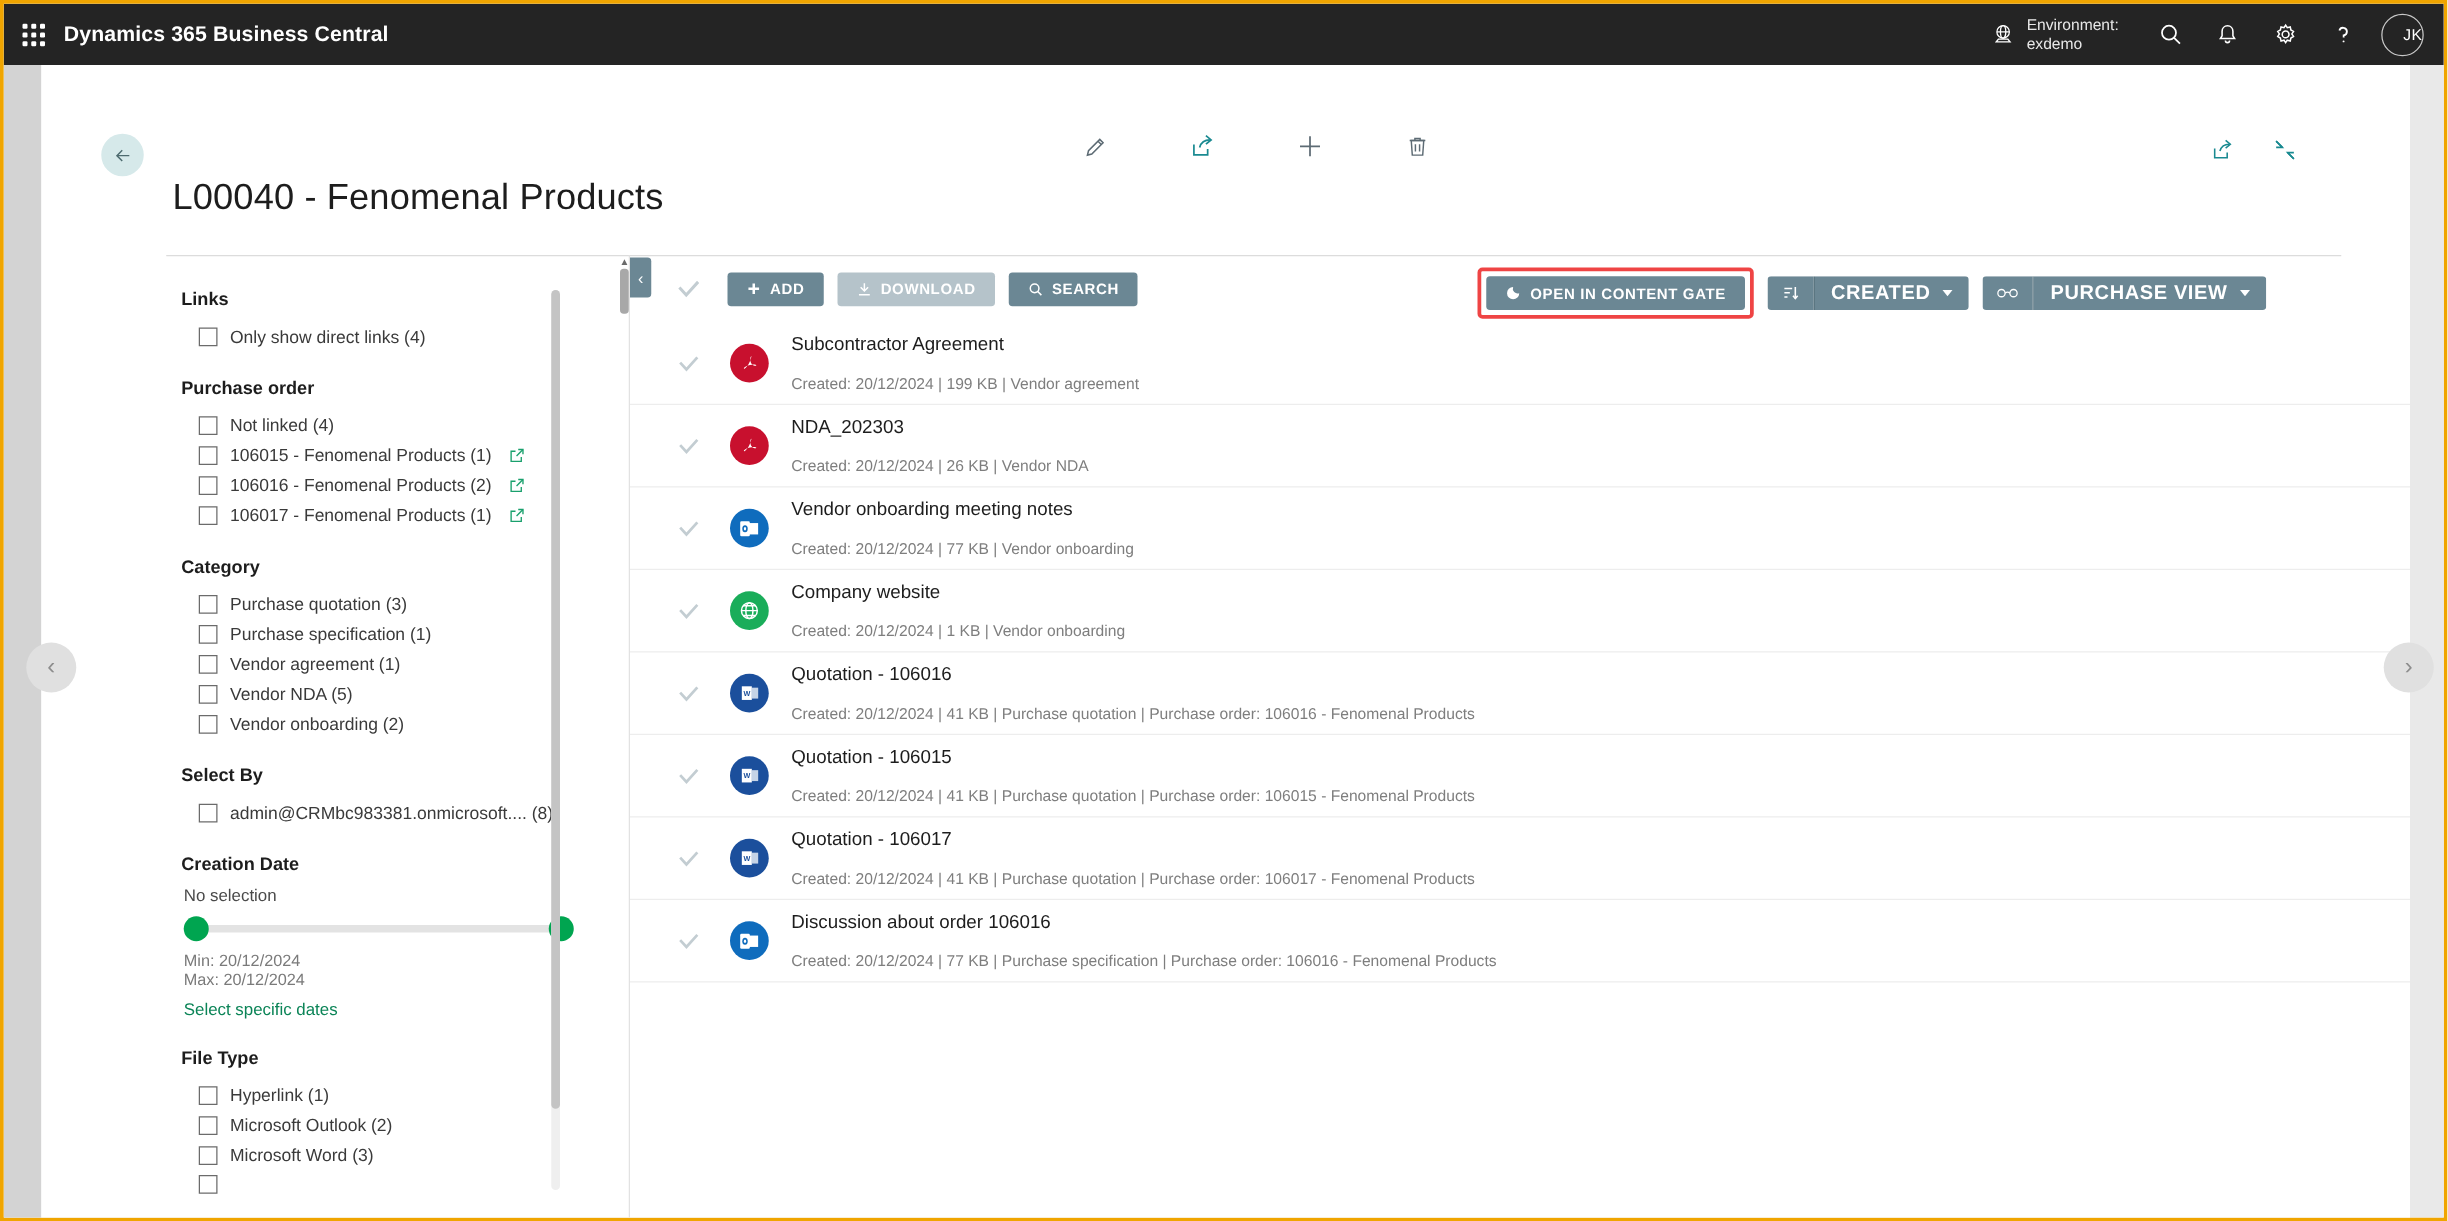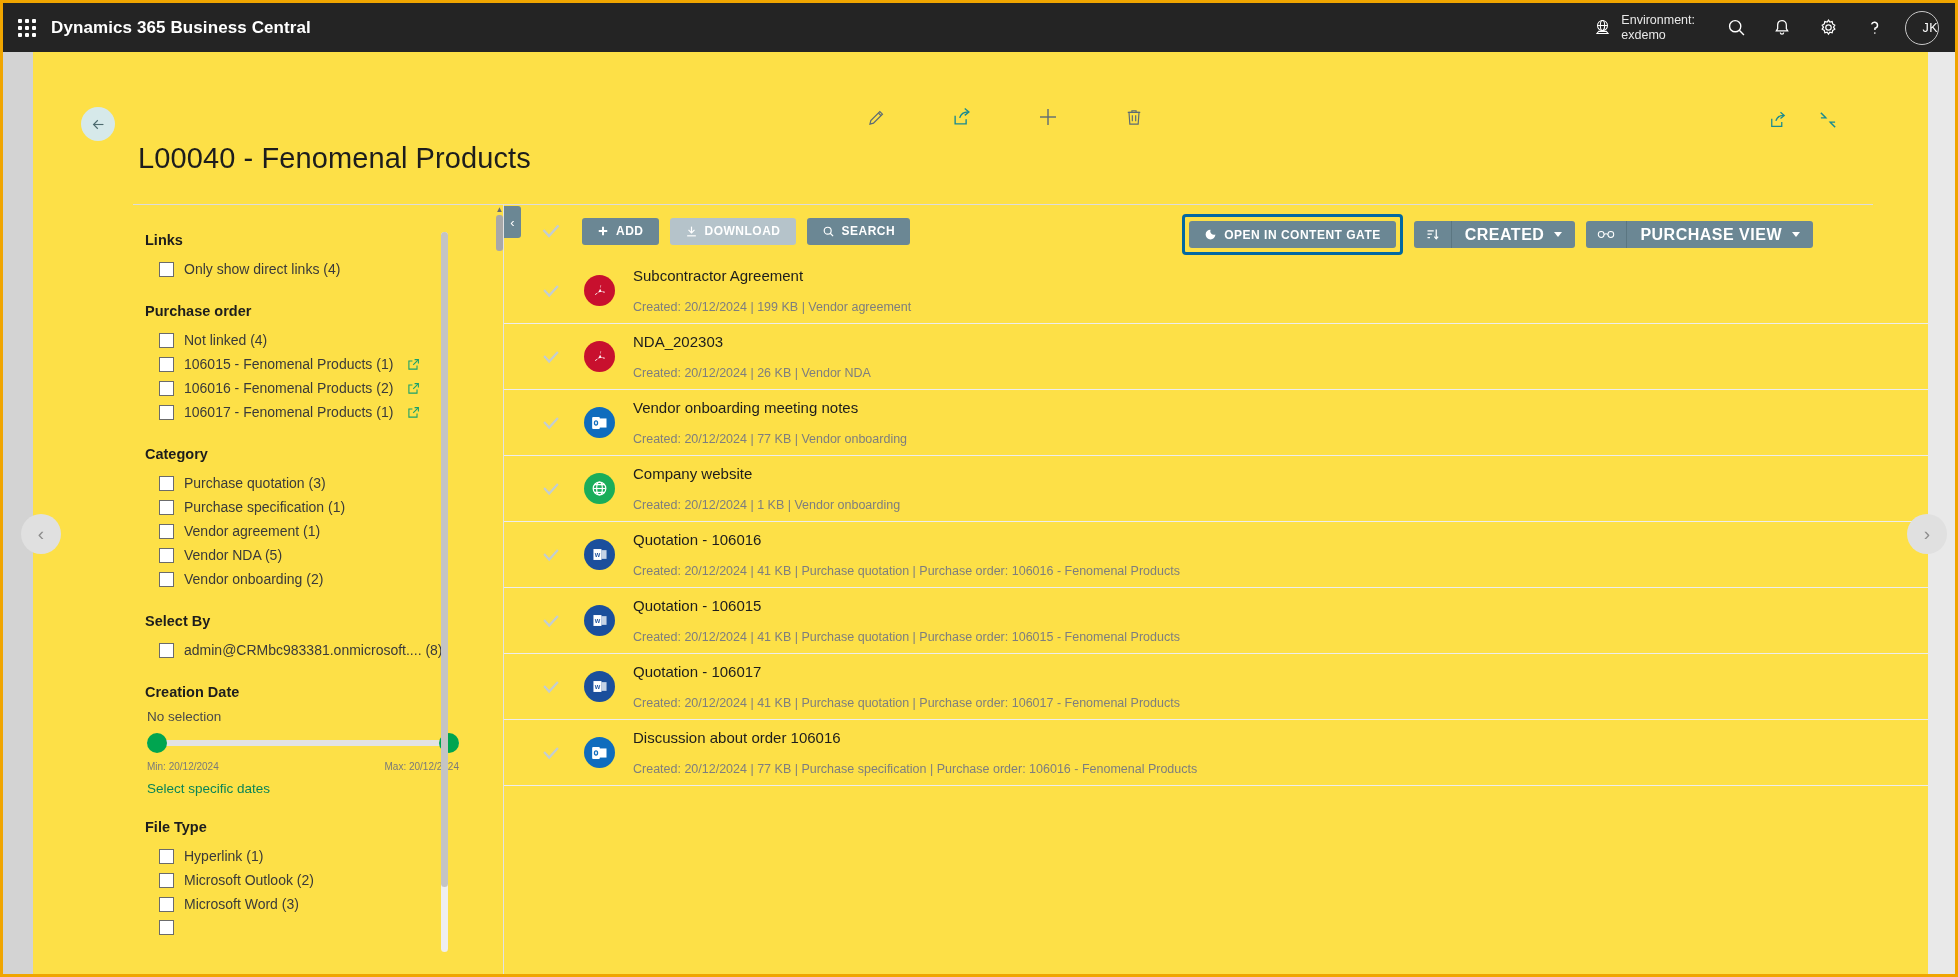--- a/index.html
+++ b/index.html
@@ -74,21 +74,21 @@
     background: #e9e9e9;
   }
   .left-gutter {
     position: absolute; left: 0; top: 0;
     width: 30px; height: 100%;
     background: #d3d3d3;
   }
   .page-card {
     position: absolute; left: 30px; top: 0;
     width: 1895px; height: 100%;
-    background: #fde047;
+    background: #ffffff;
   }
 
   
   .pagenav {
     position: absolute;
     width: 40px; height: 40px; border-radius: 50%;
     background: #e0e0e0;
     display: flex; align-items: center; justify-content: center;
     color: #8d8d8d; font-size: 19px;
     cursor: pointer; z-index: 20;
@@ -184,22 +184,22 @@
   }
   .knob {
     position: absolute; top: 1px;
     width: 20px; height: 20px; border-radius: 50%;
     background: #00a550; cursor: pointer;
   }
   .knob.k1 { left: 0; }
   .knob.k2 { left: 292px; }
   .minmax {
     position: relative; width: 312px; margin: 7px 0 0 2px;
-    display: flex; justify-content: space-between;
-    font-size: 10px; color: #7a7a7a;
+    display: flex; justify-content: center;
+    font-size: 13px; color: #7a7a7a; flex-direction: column;
   }
   .speclink {
     display: inline-block; margin: 9px 0 0 2px;
     font-size: 13.5px; color: #0b8457; cursor: pointer;
   }
 
   
   .results {
     position: relative; flex: 1; height: 100%;
     border-left: 1px solid #e2e2e2;
@@ -240,21 +240,21 @@
     gap: 7px; padding: 0 15px; cursor: pointer;
     white-space: nowrap;
   }
   .btn.disabled { background: #b5c3ca; cursor: default; }
   .btn + .btn { margin-left: 11px; }
   .toolbar-right {
     position: absolute; right: 115px; top: 10px;
     display: flex; align-items: center;
   }
   .highlight-box {
-    border: 3px solid #0369a1; border-radius: 4px;
+    border: 3px solid #ef4444; border-radius: 4px;
     padding: 4px; display: inline-flex; justify-content: center;
   }
   .split {
     display: inline-flex; margin-left: 11px;
     border-radius: 3px; overflow: hidden;
   }
   .split .seg {
     background: #6b8794; color: #ffffff;
     font-size: 16px; font-weight: bold; letter-spacing: .5px;
     display: inline-flex; align-items: center; gap: 8px;

